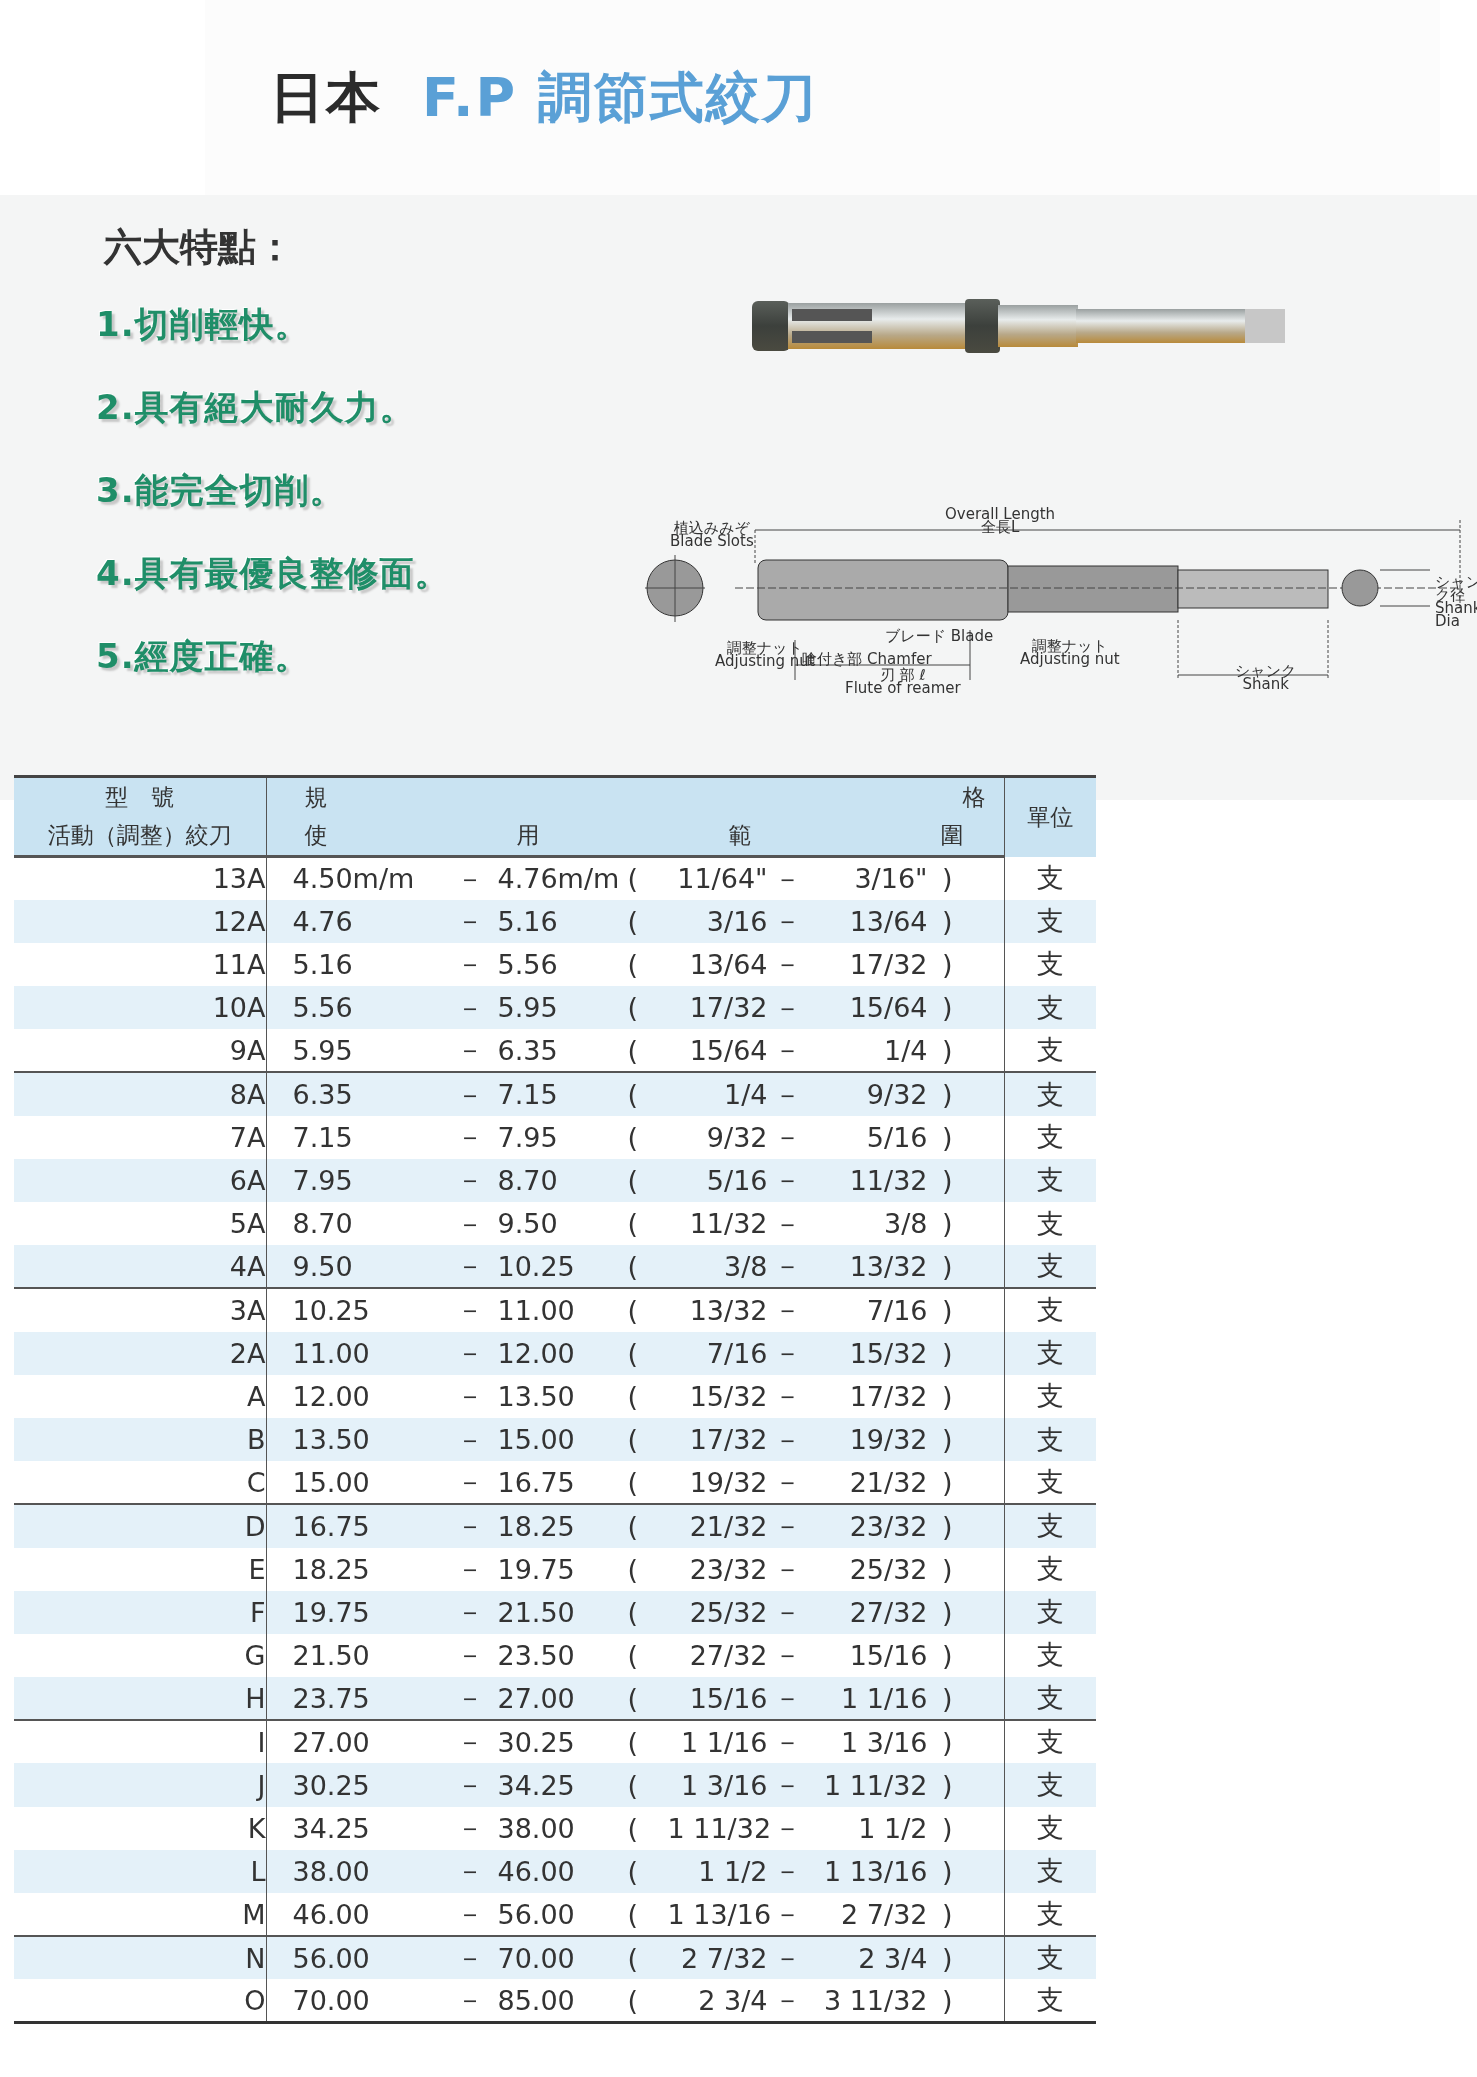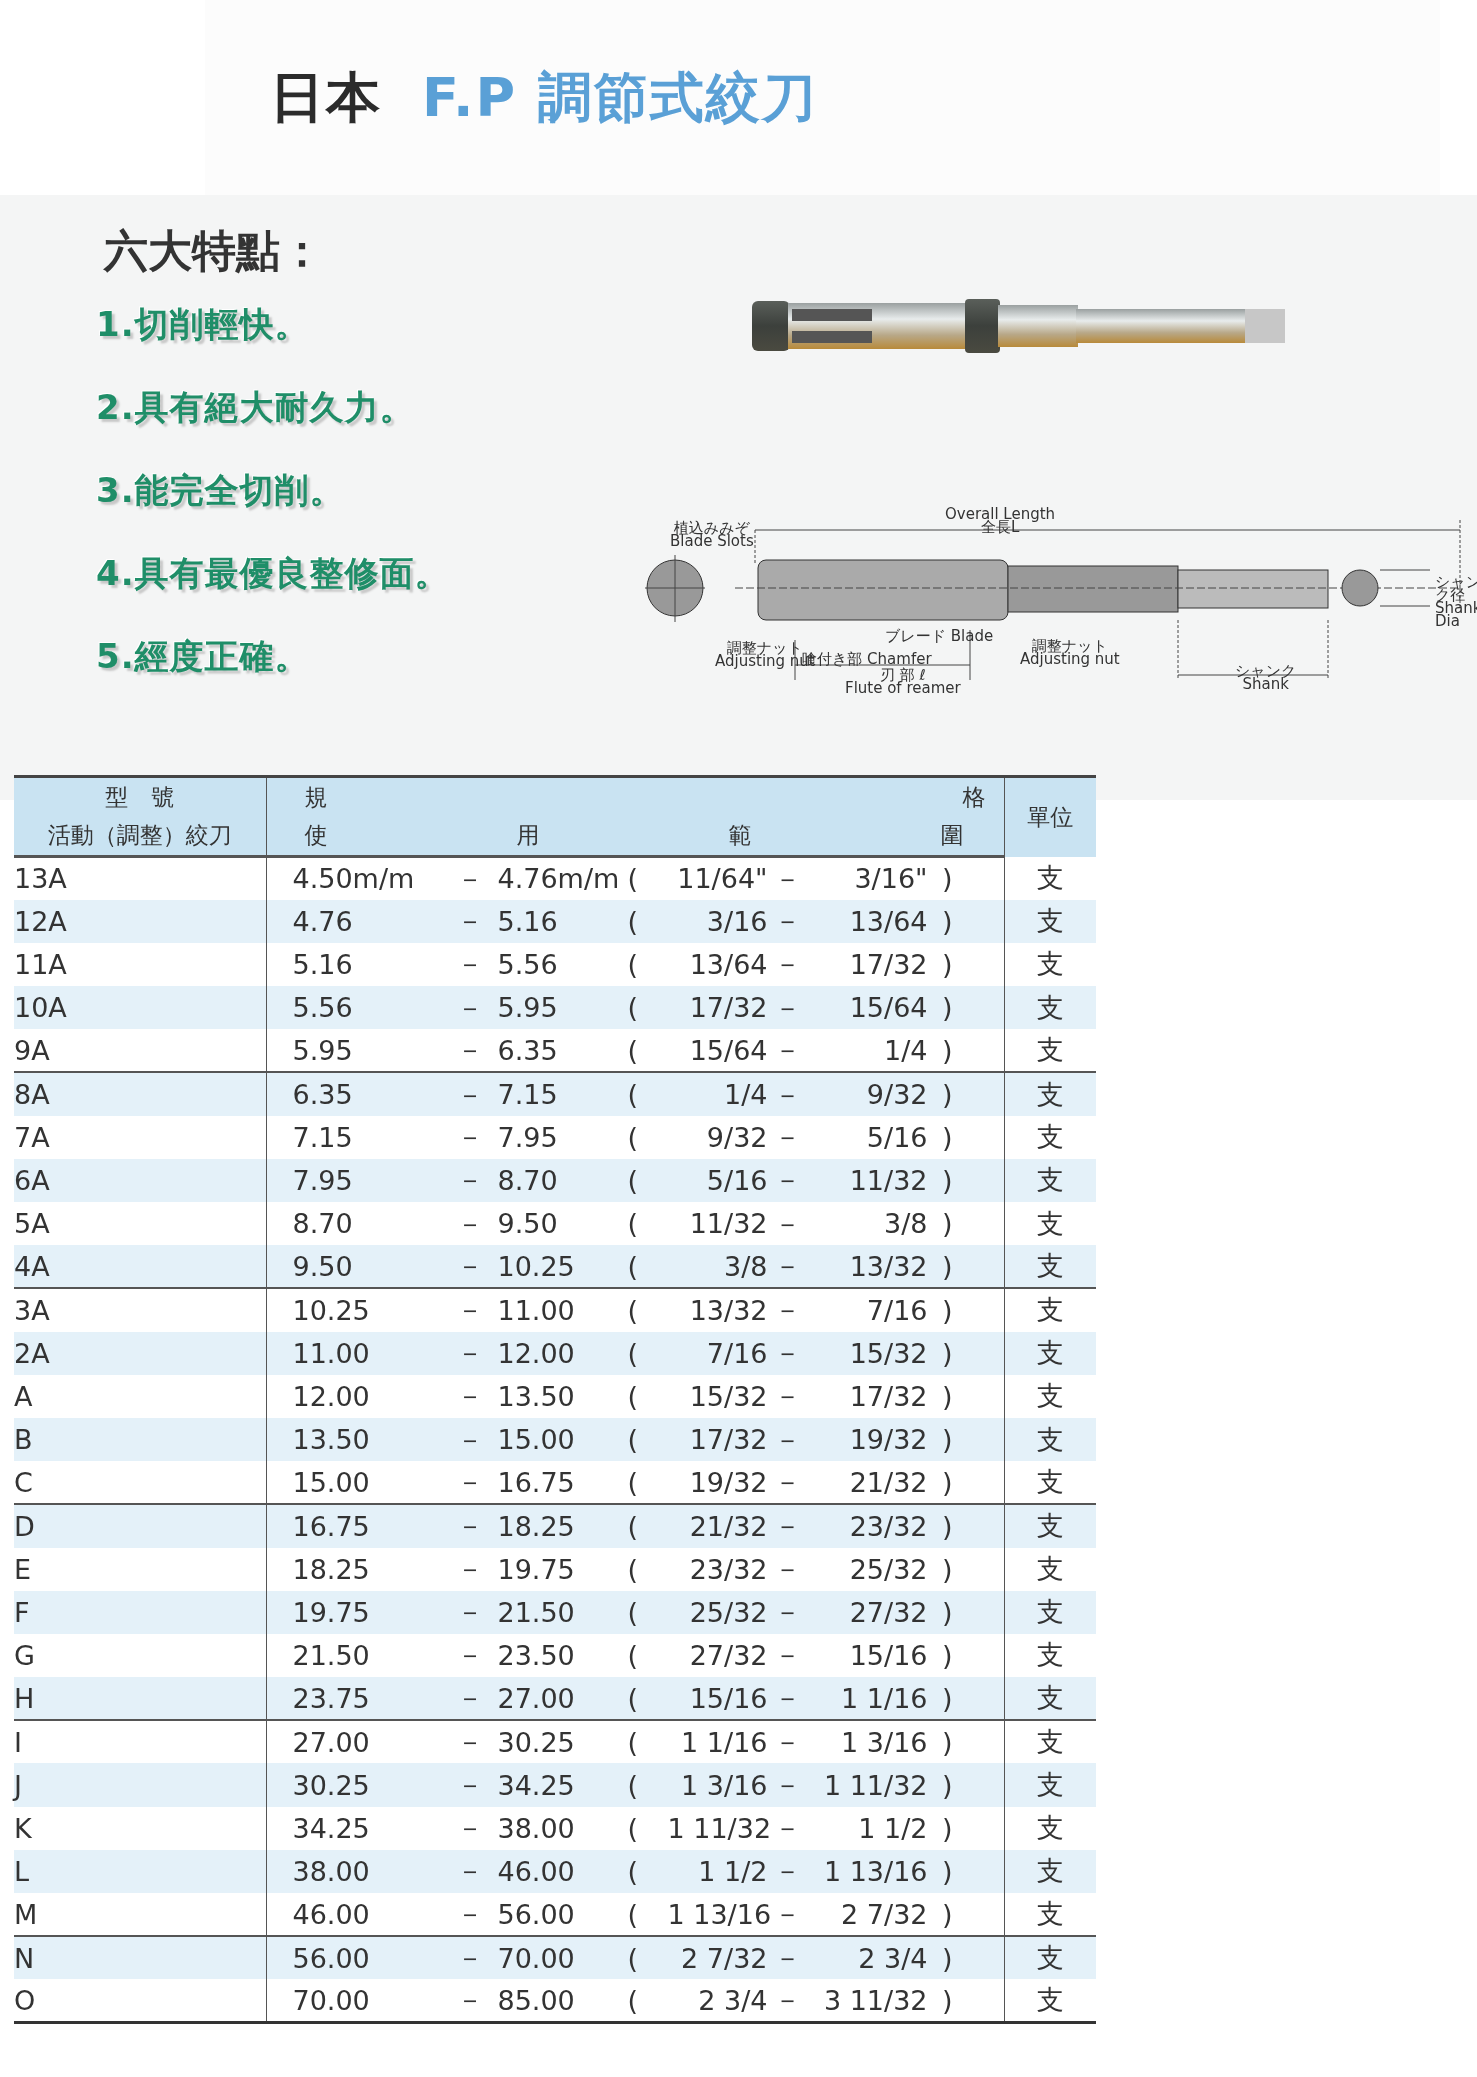--- a/index.html
+++ b/index.html
@@ -18,21 +18,21 @@
   }
   .title .jp { color: #2b2b2b; margin-right: 40px; }
   .title .fp { color: #5aa0d6; }
 
   .feature-panel {
     position: absolute; left: 0; top: 195px; width: 1477px; height: 605px;
     background: #f4f5f5;
   }
   .features-heading {
     position: absolute; left: 104px; top: 222px;
-    font-size: 44px; font-weight: bold; color: #333;
+    font-size: 38px; font-weight: bold; color: #333;
   }
   .feature {
     position: absolute; left: 96px;
     font-size: 34px; font-weight: bold; color: #1f8e68;
     text-shadow: 3px 3px 2px #c8c8c8, -1px -1px 0 #fff;
     letter-spacing: 1px;
   }
 
   .product-photo { position: absolute; left: 740px; top: 285px; width: 580px; height: 80px; }
 
@@ -55,21 +55,21 @@
   .hdr-split { display: flex; justify-content: space-between; padding: 0 18px 0 38px; }
   .hdr-spread { display: flex; justify-content: space-between; padding: 0 40px 0 38px; }
 
   .spec-table tbody td {
     height: 43.2px; font-size: 27px; color: #333; padding: 0; white-space: pre;
   }
   
   .spec-table tbody tr:nth-child(even) td { background: #e4f1f9; }
   .spec-table tbody tr.group-end td { border-bottom: 2px solid #555; }
   .spec-table tbody tr:last-child td { border-bottom: 3px solid #333; }
-  .spec-table td.model { text-align: left; border-right: 1.5px solid #555; margin-top: 30px; }
+  .spec-table td.model { text-align: right; border-right: 1.5px solid #555; margin-top: 30px; }
   .spec-table td.unit { text-align: center; border-left: 1.5px solid #555; }
   .range { display: flex; align-items: center; }
   .range span { display: inline-block; }
   .r-min { width: 150px; text-align: left; padding-left: 26px; box-sizing: content-box; }
   .r-dash { width: 55px; text-align: center; }
   .r-max { width: 130px; text-align: left; }
   .r-lp { width: 40px; text-align: left; }
   .r-imin { width: 100px; text-align: right; }
   .r-dash2 { width: 40px; text-align: center; }
   .r-imax { width: 120px; text-align: right; }

